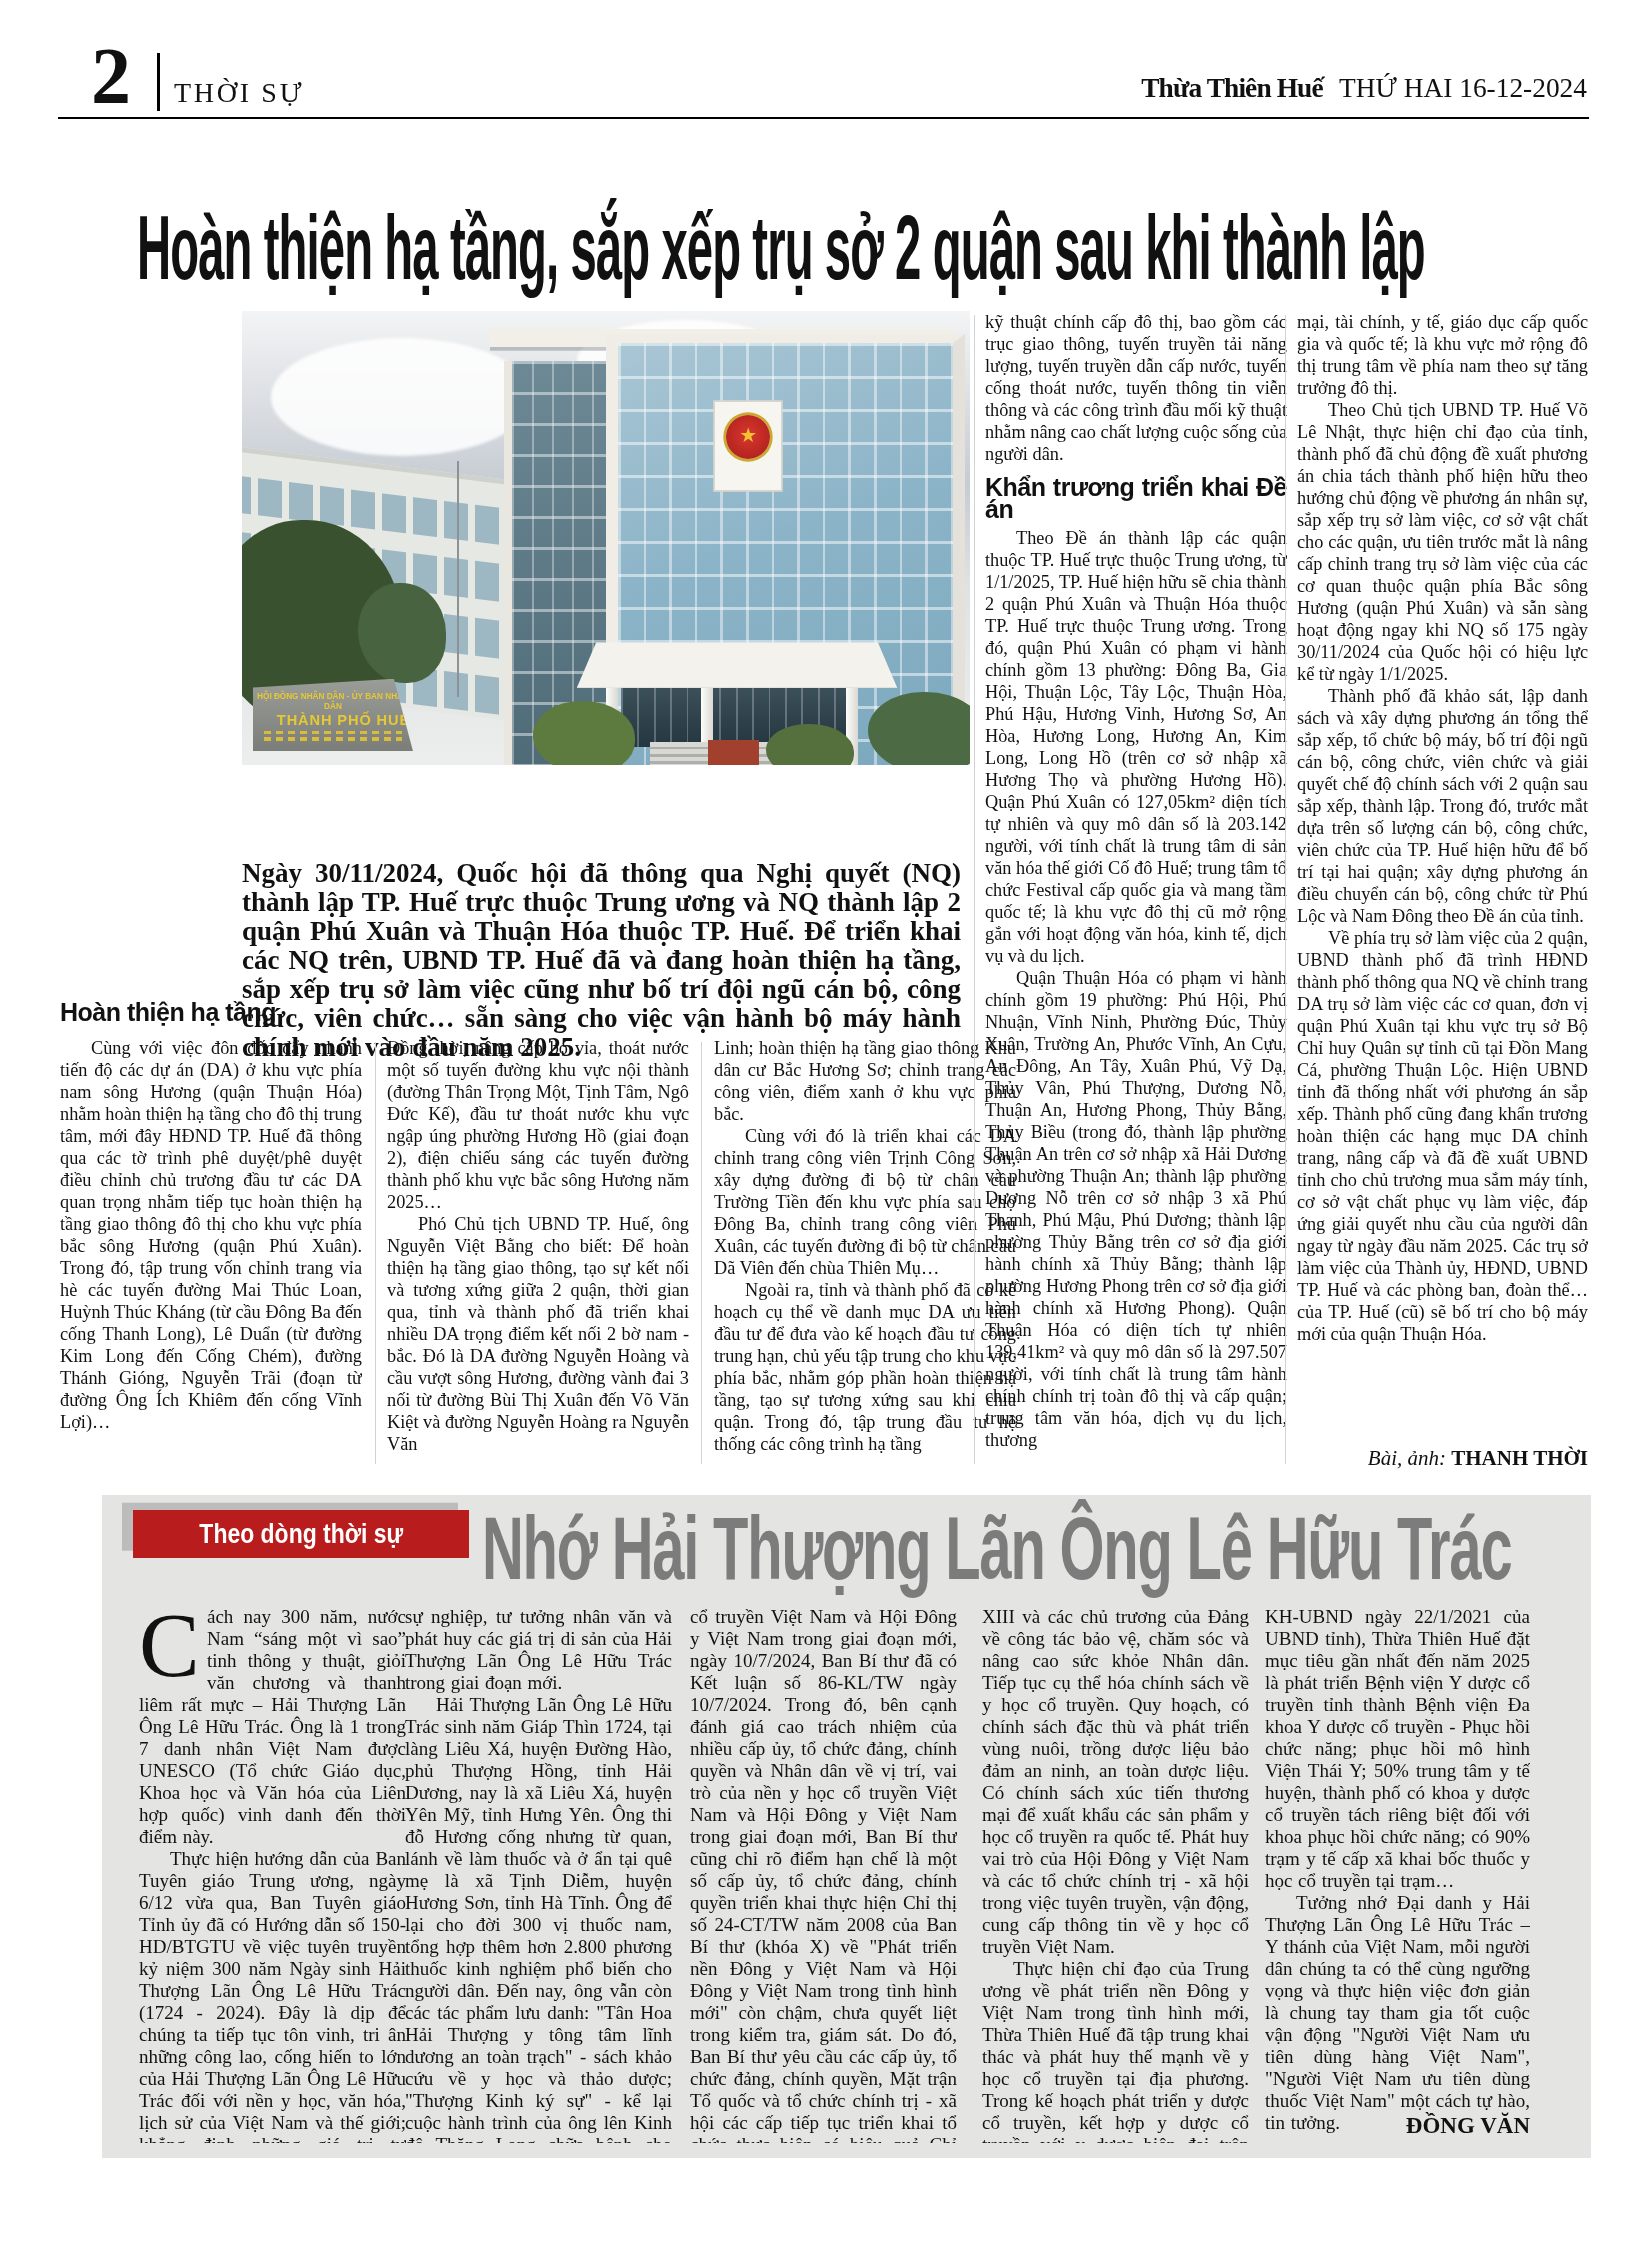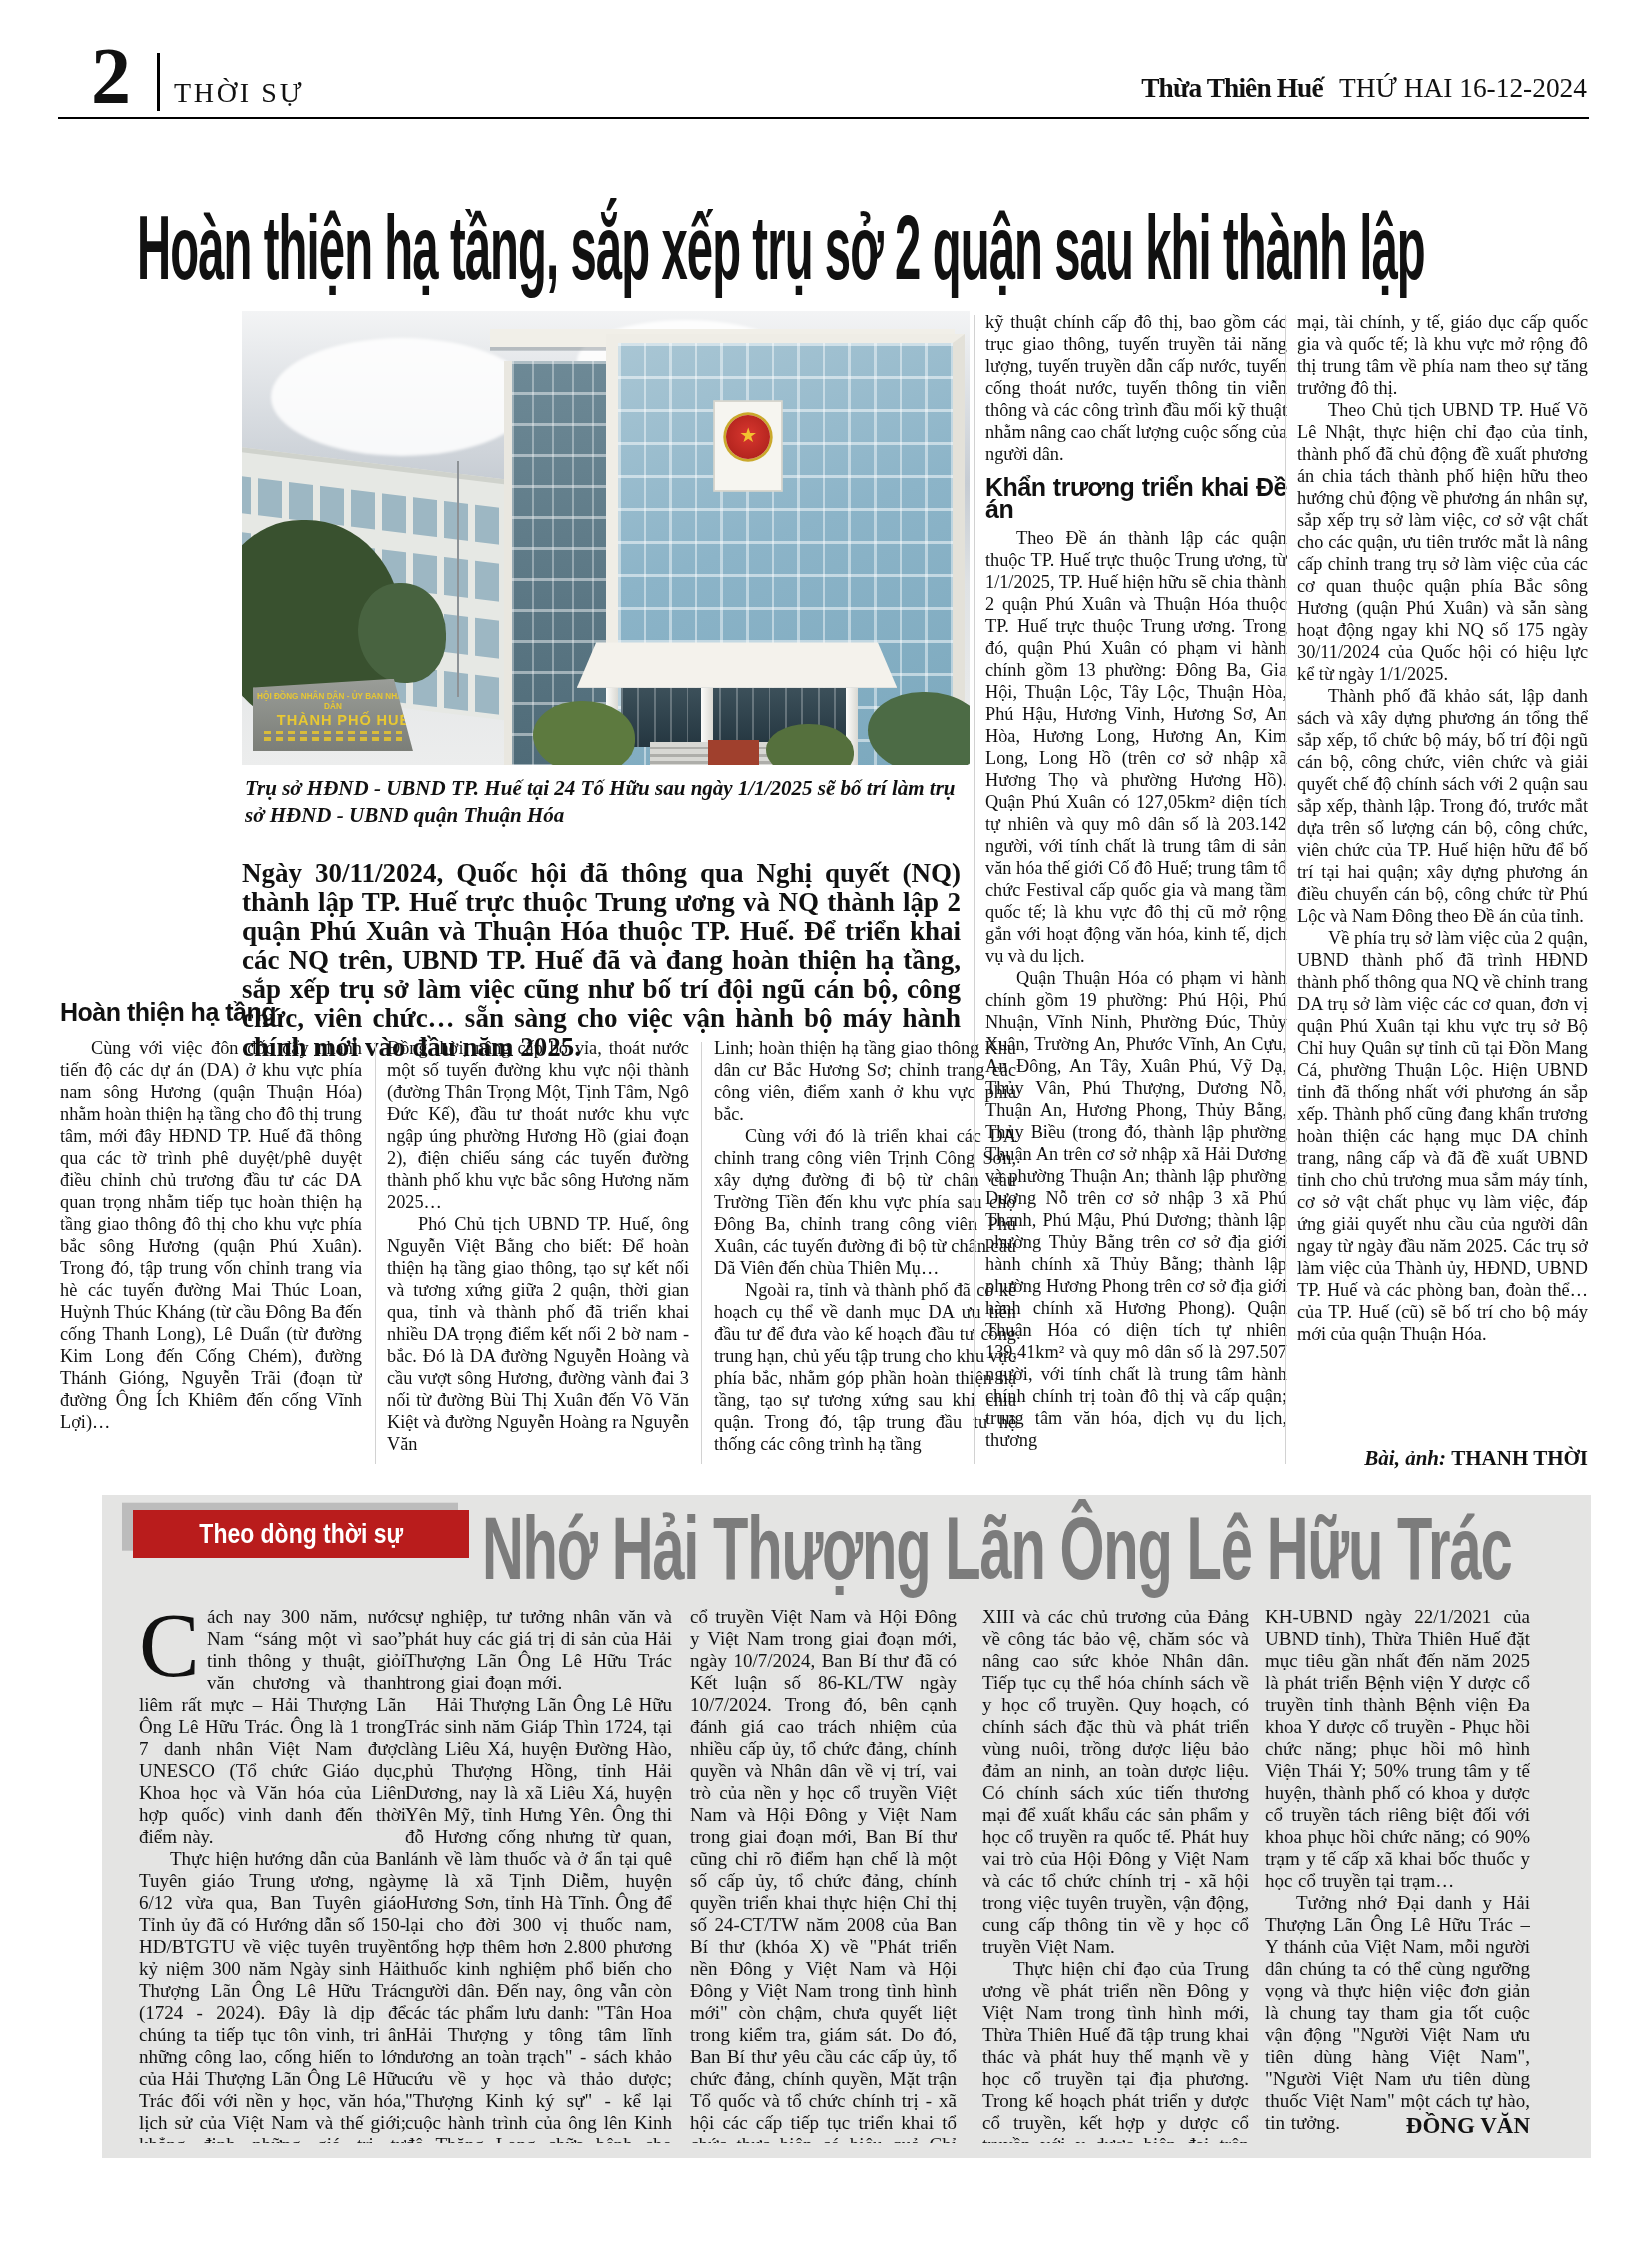--- a/index.html
+++ b/index.html
@@ -26,21 +26,21 @@
   .col{position:absolute;width:302px;font-size:18.3px;line-height:22px;text-align:justify;overflow:hidden;}
   .para{margin:0;text-indent:31px;}
   .para.noind{text-indent:0;}
   .c1{left:60px;top:1037px;height:434px;}
   .c2{left:387px;top:1037px;height:434px;}
   .c3{left:714px;top:1037px;height:434px;}
   .c4{left:985px;top:311px;height:1156px;}
   .c5{left:1297px;top:311px;width:291px;height:1128px;}
   .subhead2{margin:11px 0 7.3px 0;text-indent:0;}
   .byline1{position:absolute;left:1297px;top:1446px;width:291px;text-align:right;font-size:21px;}
-  .byline1 .lbl{font-weight:bold;font-style:italic;}
+  .byline1 .lbl{font-weight:normal;font-style:italic;}
   .byline1 .nm{font-weight:bold;}
   .vrule{position:absolute;width:0.9px;background:#d2d2d2;}
   
   .photo{position:absolute;left:242px;top:311px;width:728px;height:454px;overflow:hidden;
          background:linear-gradient(180deg,#f3f4f5 0%,#c6ccd3 38%,#dfe2e4 60%,#eceded 100%);}
   .cloud{position:absolute;border-radius:50%;filter:blur(1.8px);background:rgba(255,255,255,0.85);}
   .wing-left{position:absolute;left:-2%;bottom:13%;width:44%;height:52%;background:#e6e8e4;
              transform:skewY(7deg);border-top:5.5px solid #cfd2cc;}
   .wing-band{position:absolute;left:0;width:100%;height:16%;background:
              repeating-linear-gradient(90deg,#9db7c3 0 24px,#e6e8e4 24px 31px);}
@@ -151,21 +151,20 @@
         <div class="win"></div>
       </div>
     <div class="sign">
       <div class="s1">HỘI ĐỒNG NHÂN DÂN - ỦY BAN NHÂN DÂN</div>
       <div class="s2">THÀNH PHỐ HUẾ</div>
       <div class="squig"></div>
       <div class="squig"></div>
     </div>
   </div>
 
-  <div class="caption">Trụ sở HĐND - UBND TP. Huế tại 24 Tố Hữu sau ngày 1/1/2025 sẽ bố trí làm trụ sở HĐND - UBND quận Thuận Hóa</div>
   <div class="lead">Ngày 30/11/2024, Quốc hội đã thông qua Nghị quyết (NQ) thành lập TP. Huế trực thuộc Trung ương và NQ thành lập 2 quận Phú Xuân và Thuận Hóa thuộc TP. Huế. Để triển khai các NQ trên, UBND TP. Huế đã và đang hoàn thiện hạ tầng, sắp xếp trụ sở làm việc cũng như bố trí đội ngũ cán bộ, công chức, viên chức… sẵn sàng cho việc vận hành bộ máy hành chính mới vào đầu năm 2025.</div>
 
   <div class="subhead subhead1">Hoàn thiện hạ tầng</div>
 
   <div class="col c1">
     <p class="para">Cùng với việc đôn đốc đẩy nhanh tiến độ các dự án (DA) ở khu vực phía nam sông Hương (quận Thuận Hóa) nhằm hoàn thiện hạ tầng cho đô thị trung tâm, mới đây HĐND TP. Huế đã thông qua các tờ trình phê duyệt/phê duyệt điều chỉnh chủ trương đầu tư các DA quan trọng nhằm tiếp tục hoàn thiện hạ tầng giao thông đô thị cho khu vực phía bắc sông Hương (quận Phú Xuân). Trong đó, tập trung vốn chỉnh trang vỉa hè các tuyến đường Mai Thúc Loan, Huỳnh Thúc Kháng (từ cầu Đông Ba đến cống Thanh Long), Lê Duẩn (từ đường Kim Long đến Cống Chém), đường Thánh Gióng, Nguyễn Trãi (đoạn từ đường Ông Ích Khiêm đến cống Vĩnh Lợi)…</p>
   </div>
   <div class="col c2">
     <p class="para noind">Đồng thời, nâng cấp bó vỉa, thoát nước một số tuyến đường khu vực nội thành (đường Thân Trọng Một, Tịnh Tâm, Ngô Đức Kế), đầu tư thoát nước khu vực ngập úng phường Hương Hồ (giai đoạn 2), điện chiếu sáng các tuyến đường thành phố khu vực bắc sông Hương năm 2025…</p>
     <p class="para">Phó Chủ tịch UBND TP. Huế, ông Nguyễn Việt Bằng cho biết: Để hoàn thiện hạ tầng giao thông, tạo sự kết nối và tương xứng giữa 2 quận, thời gian qua, tỉnh và thành phố đã triển khai nhiều DA trọng điểm kết nối 2 bờ nam - bắc. Đó là DA đường Nguyễn Hoàng và cầu vượt sông Hương, đường vành đai 3 nối từ đường Bùi Thị Xuân đến Võ Văn Kiệt và đường Nguyễn Hoàng ra Nguyễn Văn</p>

